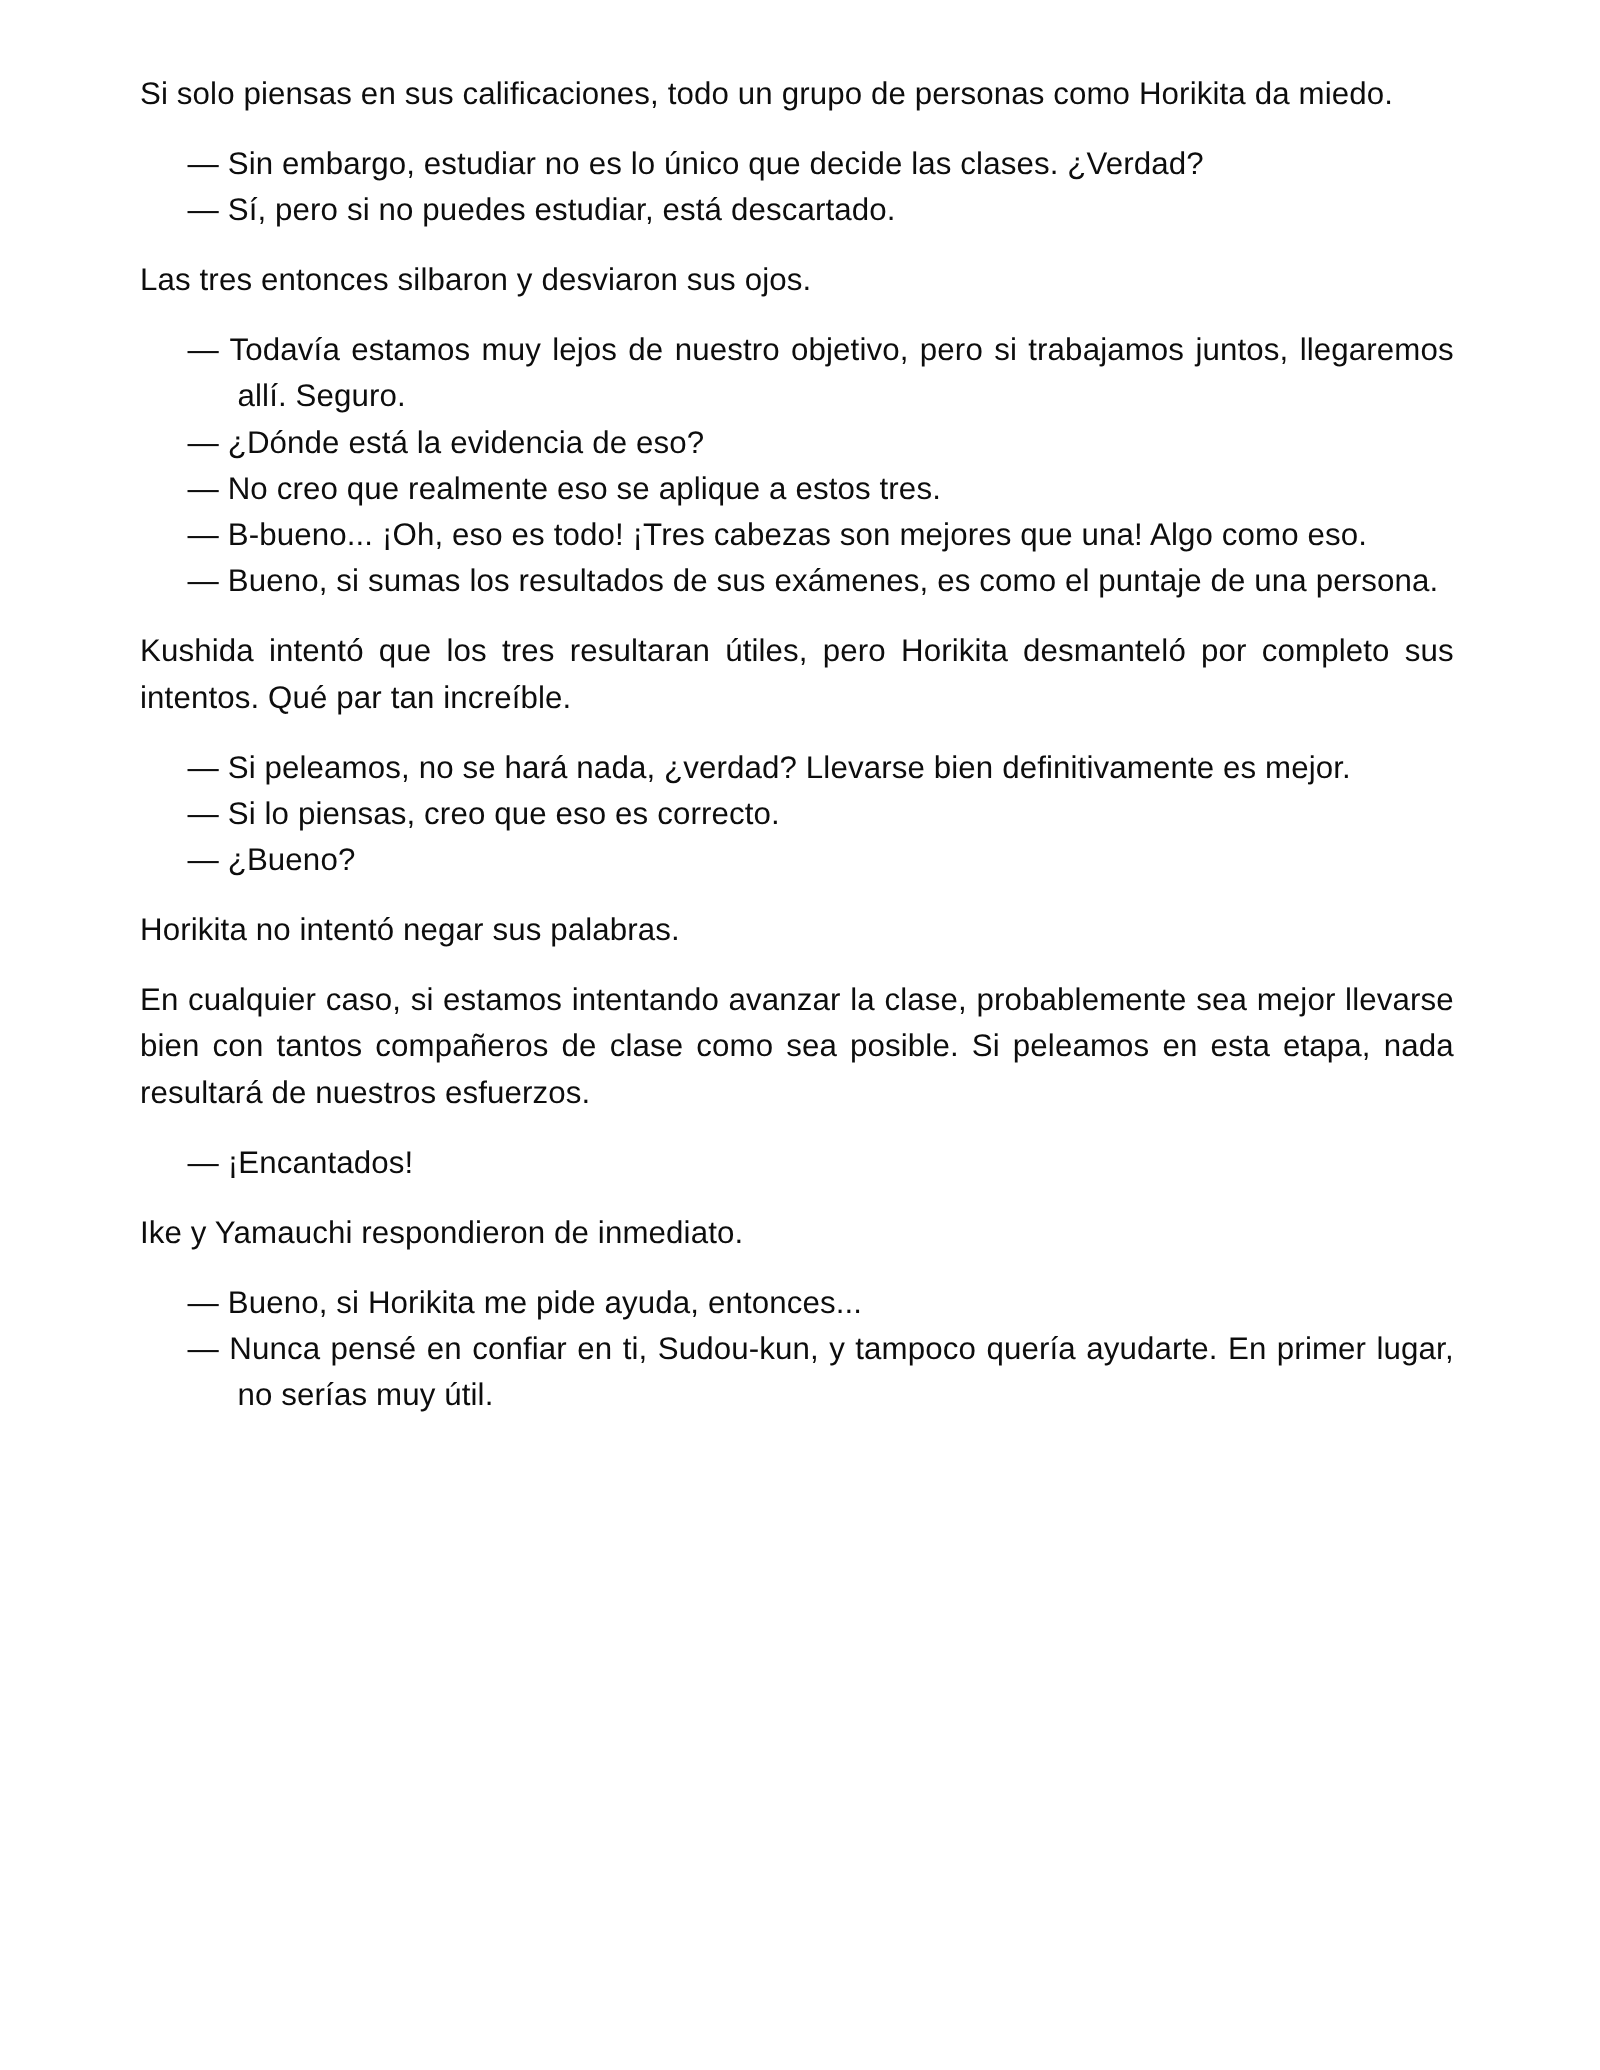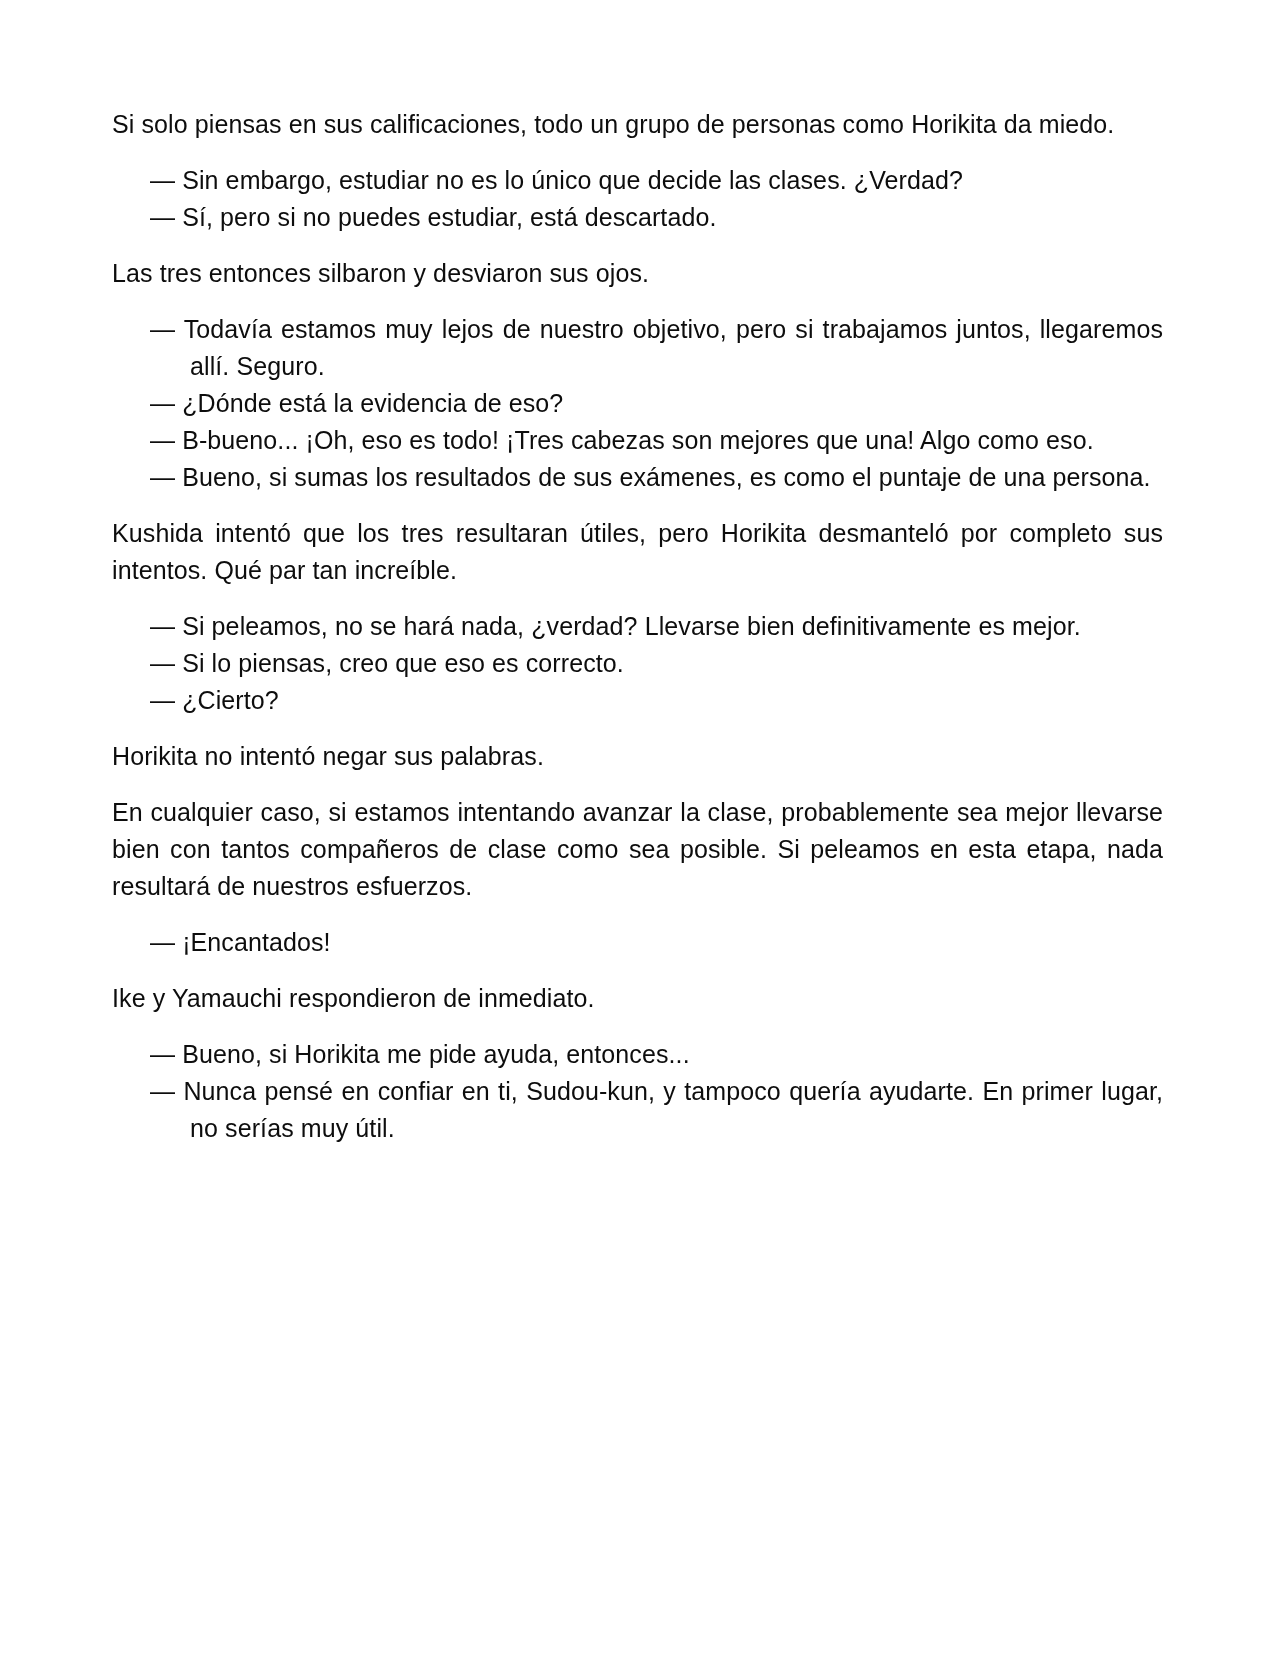--- a/index.html
+++ b/index.html
@@ -9,21 +9,21 @@
   body {
     width: 1280px;
     height: 1656px;
     background: #ffffff;
     overflow: hidden;
   }
   .page {
     box-sizing: border-box;
     width: 1280px;
     height: 1656px;
-    padding: 106px 117px 0 112px;
+    padding: 57px 117px 0 112px;
     background: #ffffff;
   }
   .para {
     font-family: "Liberation Sans", "DejaVu Sans", sans-serif;
     font-size: 25px;
     line-height: 37px;
     color: #0d0d0d;
     text-align: justify;
     margin: 19px 0 0 0;
     letter-spacing: 0.1px;
@@ -44,25 +44,26 @@
 </head>
 <body>
 
 <main class="page">
   <div class="para narration">Si solo piensas en sus calificaciones, todo un grupo de personas como Horikita da miedo.</div>
   <div class="para dialogue">— Sin embargo, estudiar no es lo único que decide las clases. ¿Verdad?</div>
   <div class="para dialogue">— Sí, pero si no puedes estudiar, está descartado.</div>
   <div class="para narration">Las tres entonces silbaron y desviaron sus ojos.</div>
   <div class="para dialogue">— Todavía estamos muy lejos de nuestro objetivo, pero si trabajamos juntos, llegaremos allí. Seguro.</div>
   <div class="para dialogue">— ¿Dónde está la evidencia de eso?</div>
+  <div class="para dialogue">— No creo que realmente eso se aplique a estos tres.</div>
   <div class="para dialogue">— B-bueno... ¡Oh, eso es todo! ¡Tres cabezas son mejores que una! Algo como eso.</div>
   <div class="para dialogue">— Bueno, si sumas los resultados de sus exámenes, es como el puntaje de una persona.</div>
   <div class="para narration">Kushida intentó que los tres resultaran útiles, pero Horikita desmanteló por completo sus intentos. Qué par tan increíble.</div>
   <div class="para dialogue">— Si peleamos, no se hará nada, ¿verdad? Llevarse bien definitivamente es mejor.</div>
   <div class="para dialogue">— Si lo piensas, creo que eso es correcto.</div>
-  <div class="para dialogue">— ¿Cierto?</div>
+  <div class="para dialogue">— ¿Bueno?</div>
   <div class="para narration">Horikita no intentó negar sus palabras.</div>
   <div class="para narration">En cualquier caso, si estamos intentando avanzar la clase, probablemente sea mejor llevarse bien con tantos compañeros de clase como sea posible. Si peleamos en esta etapa, nada resultará de nuestros esfuerzos.</div>
   <div class="para dialogue">— ¡Encantados!</div>
   <div class="para narration">Ike y Yamauchi respondieron de inmediato.</div>
   <div class="para dialogue">— Bueno, si Horikita me pide ayuda, entonces...</div>
   <div class="para dialogue">— Nunca pensé en confiar en ti, Sudou-kun, y tampoco quería ayudarte. En primer lugar, no serías muy útil.</div>
 </main>
 
 </body></html>

